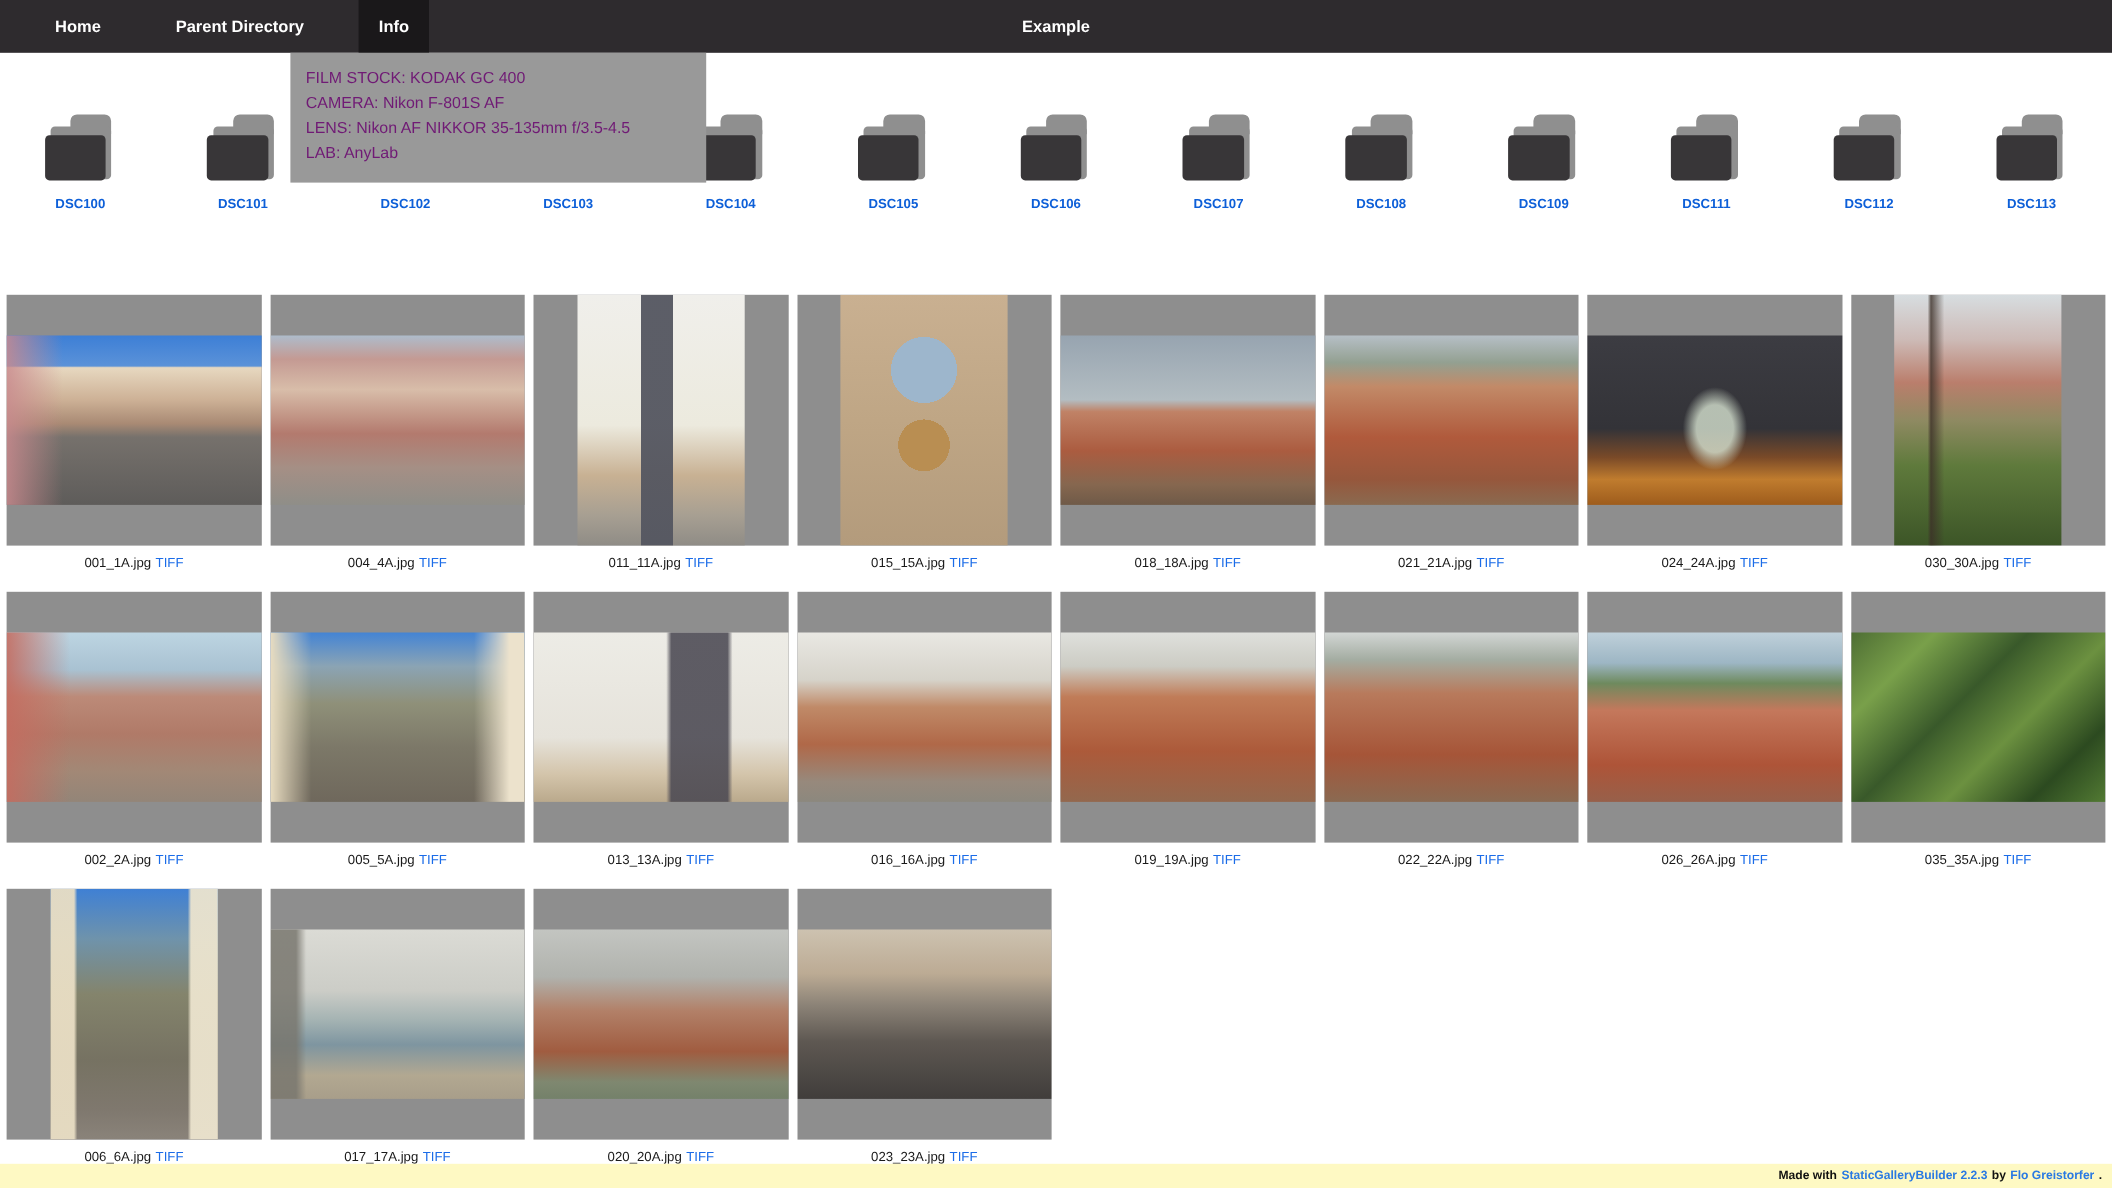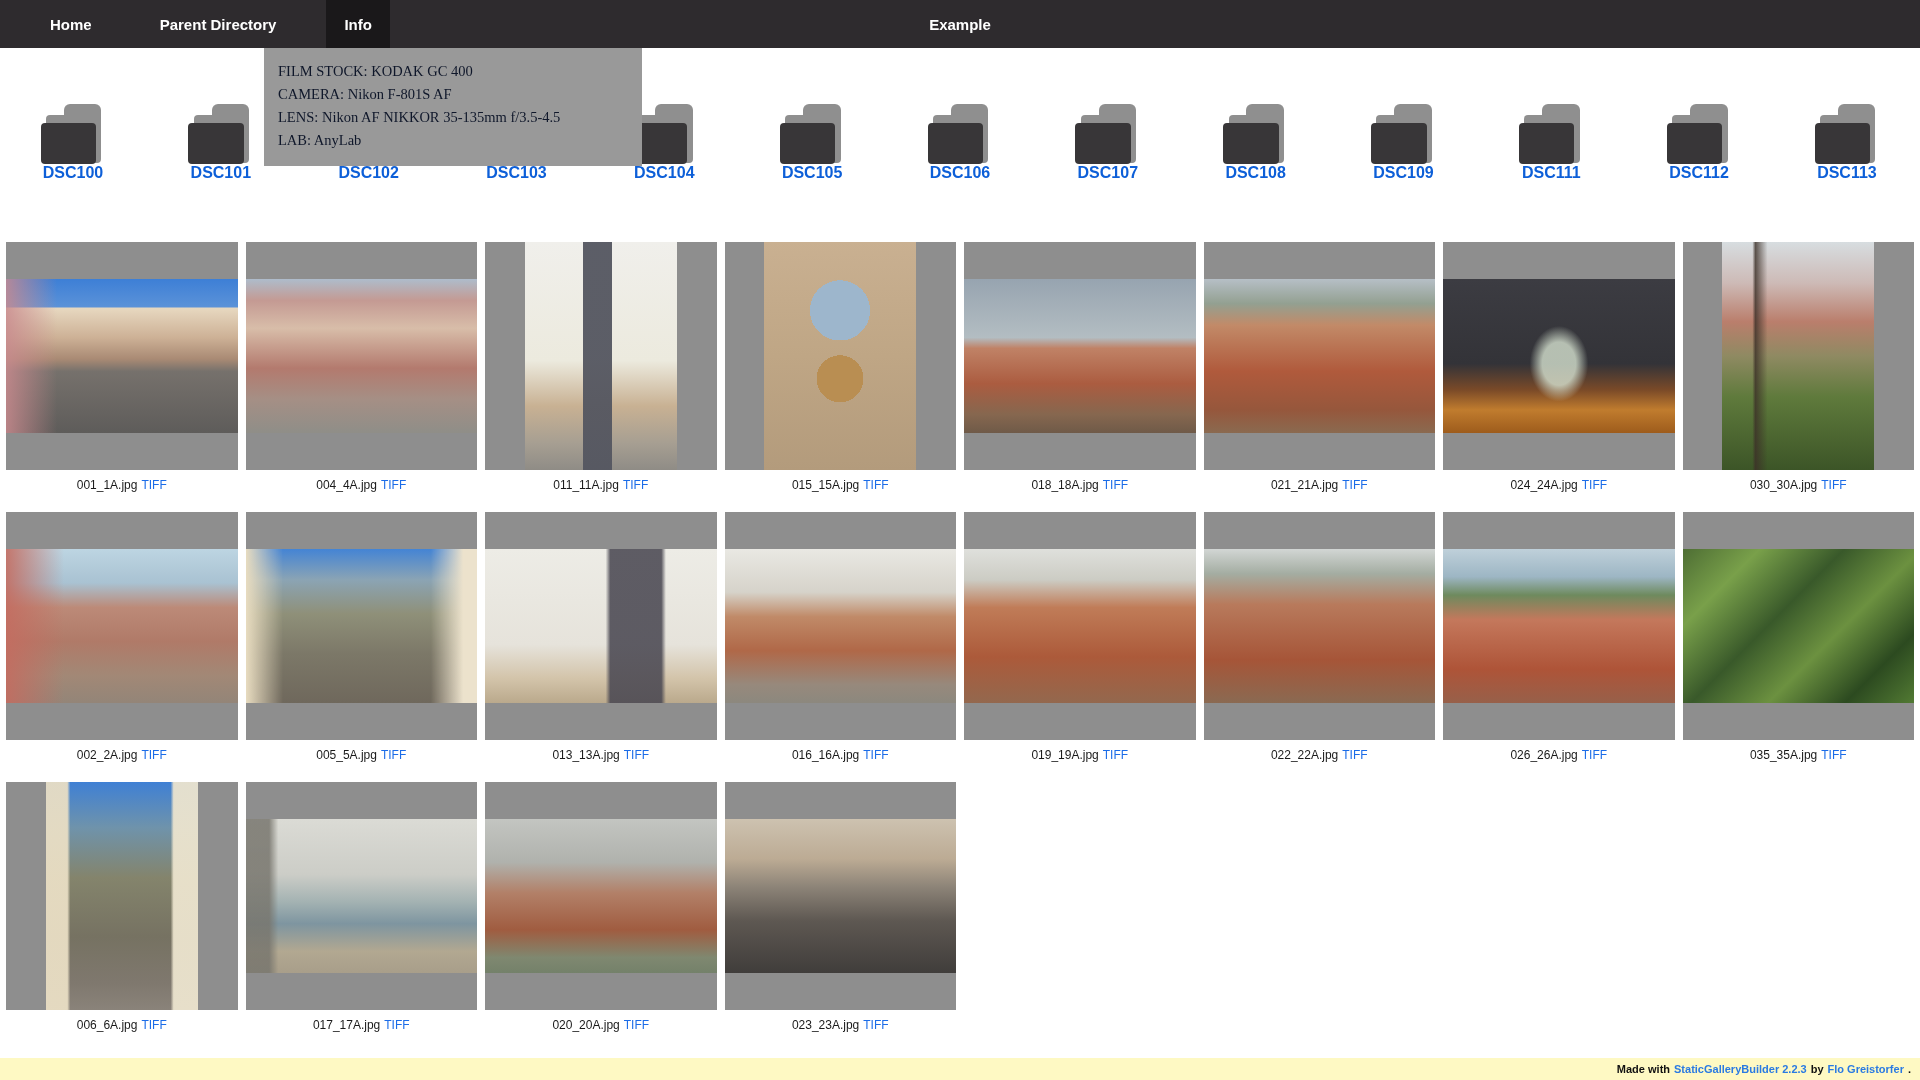--- a/index.html
+++ b/index.html
@@ -21,23 +21,23 @@
   .nav-item.active{background:#1a181a;}
   .nav-title{
     position:absolute;left:0;right:0;top:0;bottom:0;
     display:flex;align-items:center;justify-content:center;
     color:#ffffff;font-weight:bold;font-size:15px;pointer-events:none;
   }
 
   
   .info-popup{
     position:absolute;left:264px;top:48px;width:378px;
-    background:#999999;color:#0f172a;
+    background:#999999;color:#701a75;
     padding:12px 10px 14px 14px;box-sizing:border-box;
-    font-size:14.5px;line-height:23px;z-index:20;font-family:Liberation Serif, serif;
+    font-size:14.5px;line-height:23px;z-index:20;
   }
 
   
   .folders{
     display:flex;justify-content:space-between;
     padding:56px 18px 0 18px;
   }
   .folder-item{
     width:110px;display:flex;flex-direction:column;align-items:center;cursor:pointer;
   }
@@ -48,25 +48,25 @@
   }
   .folder-back{
     position:absolute;left:9%;right:7%;top:11px;bottom:1px;
     background:#8f8f8f;border-radius:4px;
   }
   .folder-front{
     position:absolute;left:1%;right:15%;top:19px;bottom:0;
     background:#383638;border-radius:4px;
   }
   .folder-label{
-    font-size:16px;font-weight:bold;color:#0d5fd8;text-decoration:none;
+    margin-top:14px;font-size:12px;font-weight:bold;color:#0d5fd8;text-decoration:none;
   }
 
   
-  .grid{margin-top:60px;}
+  .grid{margin-top:76px;}
   .thumb-row{
     display:grid;grid-template-columns:repeat(8,1fr);gap:8px;
     padding:0 6px;margin-bottom:20px;
   }
   .thumb-cell{display:flex;flex-direction:column;}
   .thumb-box{
     height:228px;background:#8e8e8e;
     display:flex;align-items:center;justify-content:center;overflow:hidden;
   }
   .thumb-photo{cursor:pointer;}

